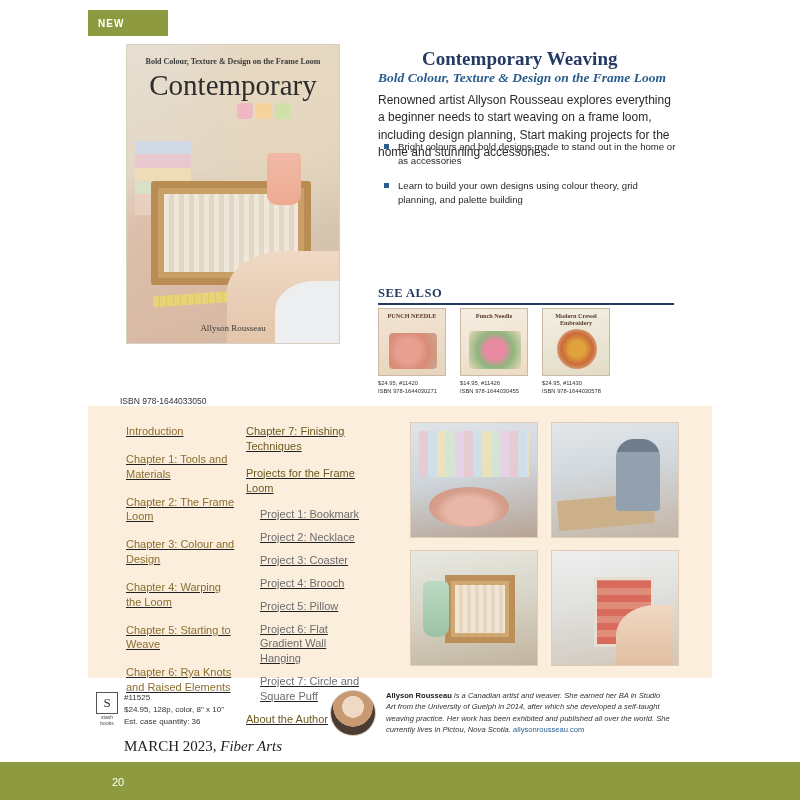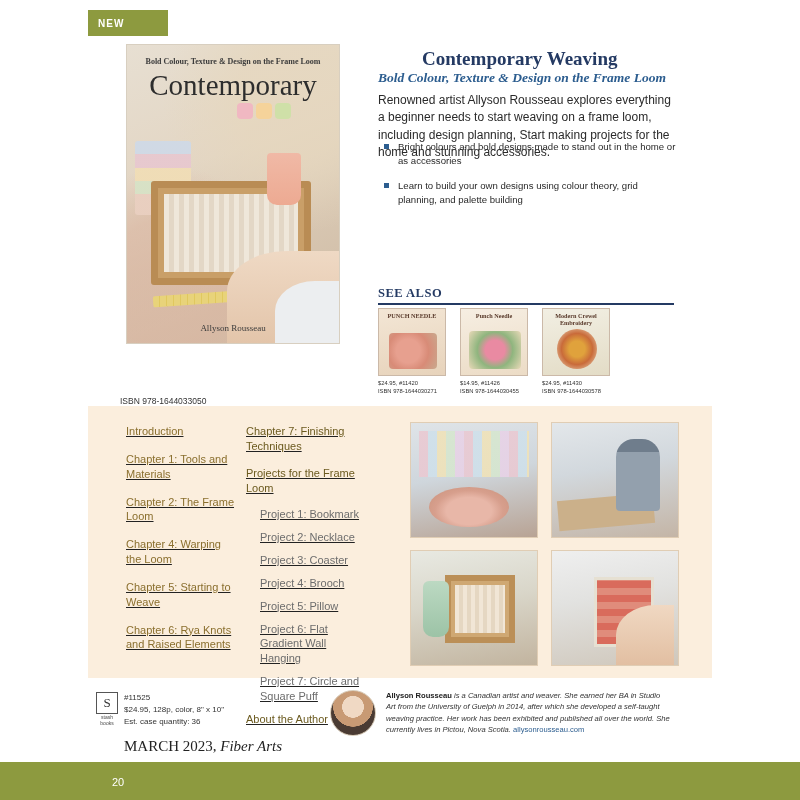--- a/index.html
+++ b/index.html
@@ -536,20 +536,21 @@
       </div>
     </div>
   </div>
 
   <div class="toc-panel">
 
     <div class="toc-col toc-col-1">
       <div class="toc-entry">Introduction</div>
       <div class="toc-entry">Chapter 1: Tools and Materials</div>
       <div class="toc-entry">Chapter 2: The Frame Loom</div>
+      <div class="toc-entry">Chapter 3: Colour and Design</div>
       <div class="toc-entry">Chapter 4: Warping the Loom</div>
       <div class="toc-entry">Chapter 5: Starting to Weave</div>
       <div class="toc-entry">Chapter 6: Rya Knots and Raised Elements</div>
     </div>
 
     <div class="toc-col toc-col-2">
       <div class="toc-head">Chapter 7: Finishing Techniques</div>
       <div class="toc-head">Projects for the Frame Loom</div>
       <div class="toc-entry indent">Project 1: Bookmark</div>
       <div class="toc-entry indent">Project 2: Necklace</div>

